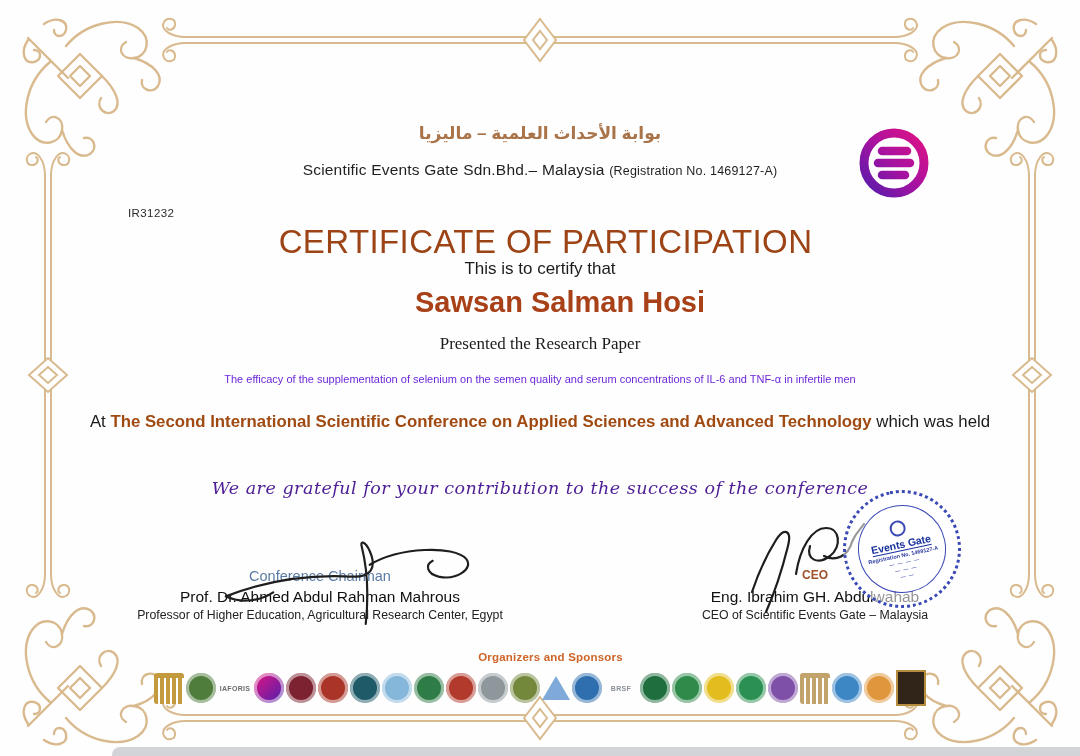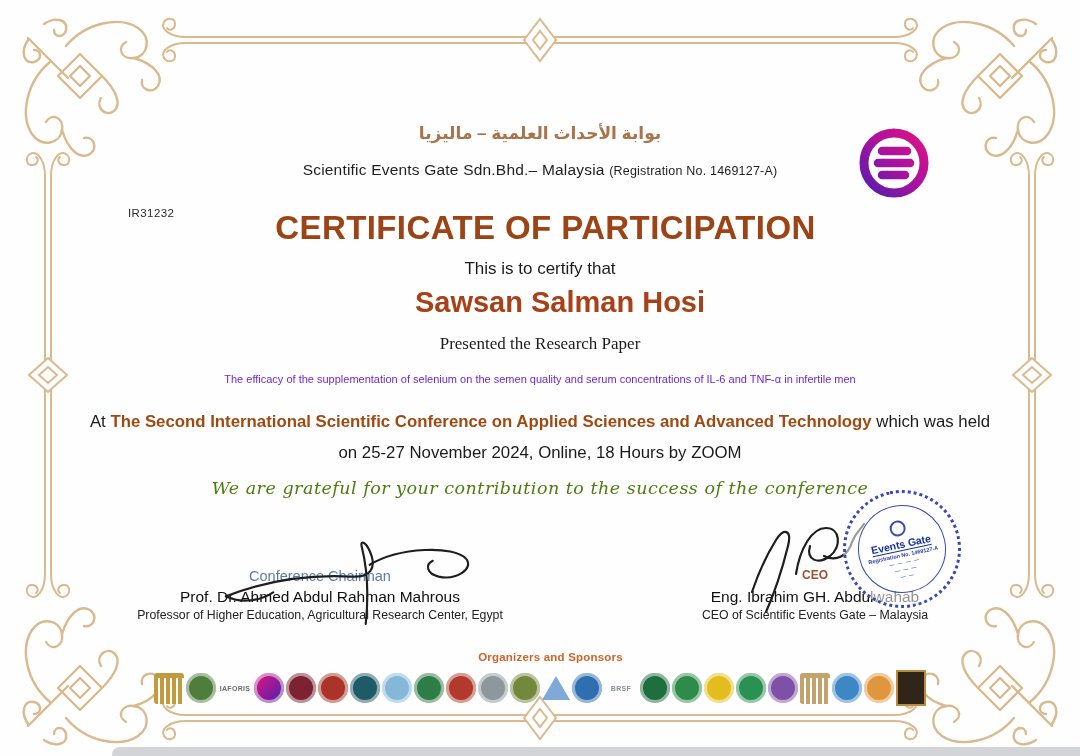--- a/index.html
+++ b/index.html
@@ -26,30 +26,30 @@
   .vb-right{left:1008px;transform:scaleX(-1);}
 
   
   .arabic{top:123px;font-size:17px;font-weight:bold;color:#a9744a;}
   .orgline{top:161px;font-size:15.5px;color:#1f1f1f;letter-spacing:.2px;}
   .orgreg{font-size:12.5px;}
   .brandlogo{left:855px;top:124px;}
   .serial{left:128px;top:207px;font-size:11.5px;color:#2b2b2b;letter-spacing:.4px;}
 
   
-  .title{top:209px;font-size:33px;font-weight:bold;color:#9c4416;letter-spacing:.4px;padding-left:11px;}
+  .title{top:223px;font-size:33px;font-weight:normal;color:#9c4416;letter-spacing:.4px;padding-left:11px;}
   .certify{top:259px;font-size:17px;}
   .name{top:286px;font-size:29px;font-weight:bold;color:#a84018;margin-left:40px;}
   .presented{top:334px;font-size:17px;font-family:Liberation Serif, serif;}
   .paper{top:373px;font-size:11px;color:#6d28d9;white-space:nowrap;}
   .held{top:406px;font-size:16.8px;line-height:31px;}
   .held .l1{white-space:nowrap;}
   .conf{font-weight:bold;color:#a04a12;}
   .gratitude{top:478px;font-size:17.5px;font-style:italic;font-family:"DejaVu Serif",serif;
-    color:#4d7c0f;letter-spacing:.5px;}
+    color:#4c1d95;letter-spacing:.5px;}
 
   
   .sigblock{width:450px;text-align:center;}
   .sb-left{left:95px;top:568px;}
   .sb-right{left:590px;top:568px;}
   .role{font-size:14.5px;height:20px;}
   .role-left{color:#5b7ca6;}
   .role-right{color:#a0522d;font-weight:bold;font-size:12px;}
   .signame{font-size:15.5px;height:20px;color:#101010;}
   .sigtitle{font-size:12.3px;color:#222;}
@@ -211,21 +211,20 @@
 
   <div class="abs serial">IR31232</div>
 
   <div class="abs ctr title">CERTIFICATE OF PARTICIPATION</div>
   <div class="abs ctr certify">This is to certify that</div>
   <div class="abs ctr name">Sawsan Salman Hosi</div>
   <div class="abs ctr presented">Presented the Research Paper</div>
   <div class="abs ctr paper">The efficacy of the supplementation of selenium on the semen quality and serum concentrations of IL-6 and TNF-α in infertile men</div>
   <div class="abs ctr held">
     <div class="l1"><span>At </span><span class="conf">The Second International Scientific Conference on Applied Sciences and Advanced Technology</span><span> which was held</span></div>
-    <div>on 25-27 November 2024, Online, 18 Hours by ZOOM</div>
   </div>
   <div class="abs ctr gratitude">We are grateful for your contribution to the success of the conference</div>
 
   <div class="abs sigblock sb-left">
     <div class="role role-left">Conference Chairman</div>
     <div class="signame">Prof. Dr. Ahmed Abdul Rahman Mahrous</div>
     <div class="sigtitle">Professor of Higher Education, Agricultural Research Center, Egypt</div>
   </div>
   <svg class="abs sig-left" width="256" height="94" viewBox="0 0 260 95">
     <g class="sig-svg">

